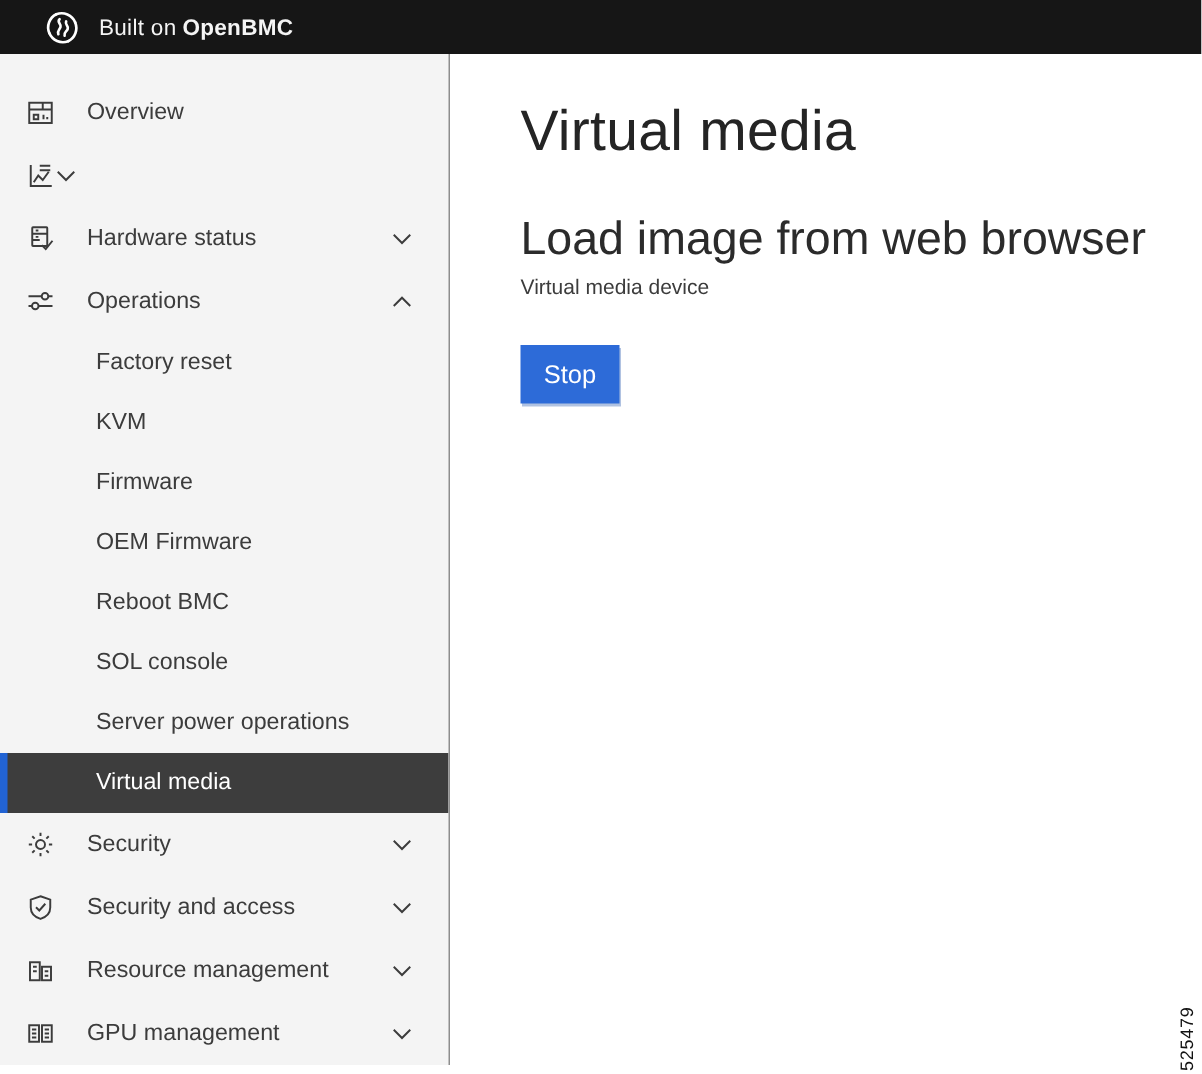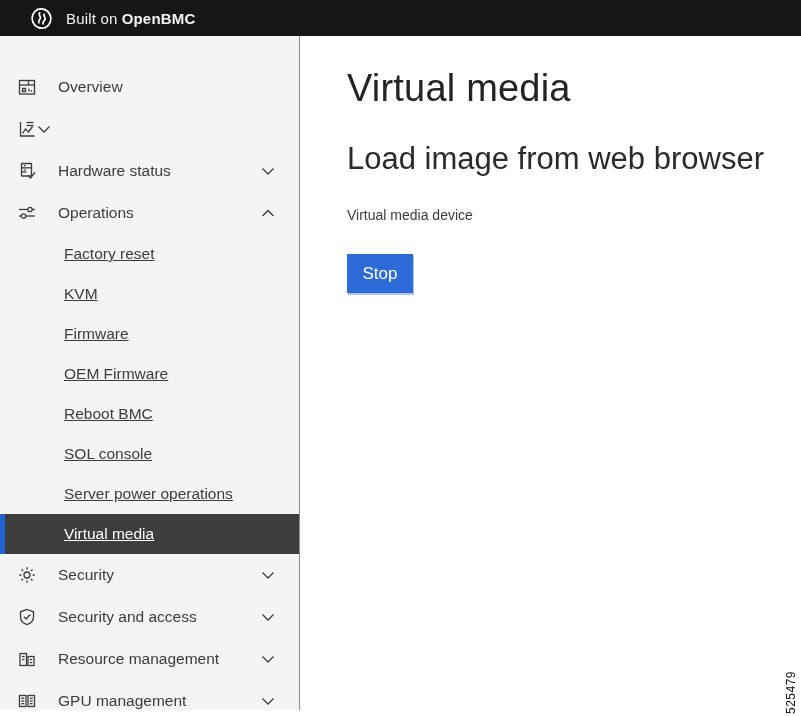--- a/index.html
+++ b/index.html
@@ -27,21 +27,21 @@
 
   
   .layout { display: flex; height: 674px; }
 
   
   .sidebar {
     width: 300px;
     min-width: 300px;
     background: #f4f4f4;
     border-right: 1px solid #8d8d8d;
-    padding-top: 30px;
+    padding-top: 18px;
     overflow: hidden;
   }
   .nav-item {
     height: 42px;
     display: flex;
     align-items: center;
     padding: 0 24px 0 17px;
     cursor: pointer;
     color: #3c3c3c;
     font-size: 15.5px;
@@ -50,21 +50,20 @@
   .nav-item .nav-label { margin-left: 21px; flex: 1; }
   .nav-item .chevron { display: flex; align-items: center; }
   .nav-subitem {
     height: 40px;
     display: flex;
     align-items: center;
     padding-left: 64px;
     font-size: 15.5px;
     color: #3c3c3c;
     cursor: pointer;
-    text-decoration: underline;
   }
   .nav-subitem.selected {
     background: #3d3d3d;
     color: #ffffff;
     border-left: 5px solid #2263d3;
     padding-left: 59px;
   }
   .nav-icon svg, .chevron svg { display: block; }
 
   
@@ -81,21 +80,21 @@
     letter-spacing: .2px;
   }
   .section-title {
     margin-top: 32px;
     font-size: 31px;
     font-weight: 300;
     color: #2b2b2b;
     line-height: 32px;
   }
   .device-label {
-    margin-top: 32px;
+    margin-top: 8px;
     font-size: 14px;
     color: #3c3c3c;
   }
   .stop-btn {
     margin-top: 31px;
     width: 66px;
     height: 39px;
     background: #2d6bd8;
     color: #ffffff;
     border: none;

